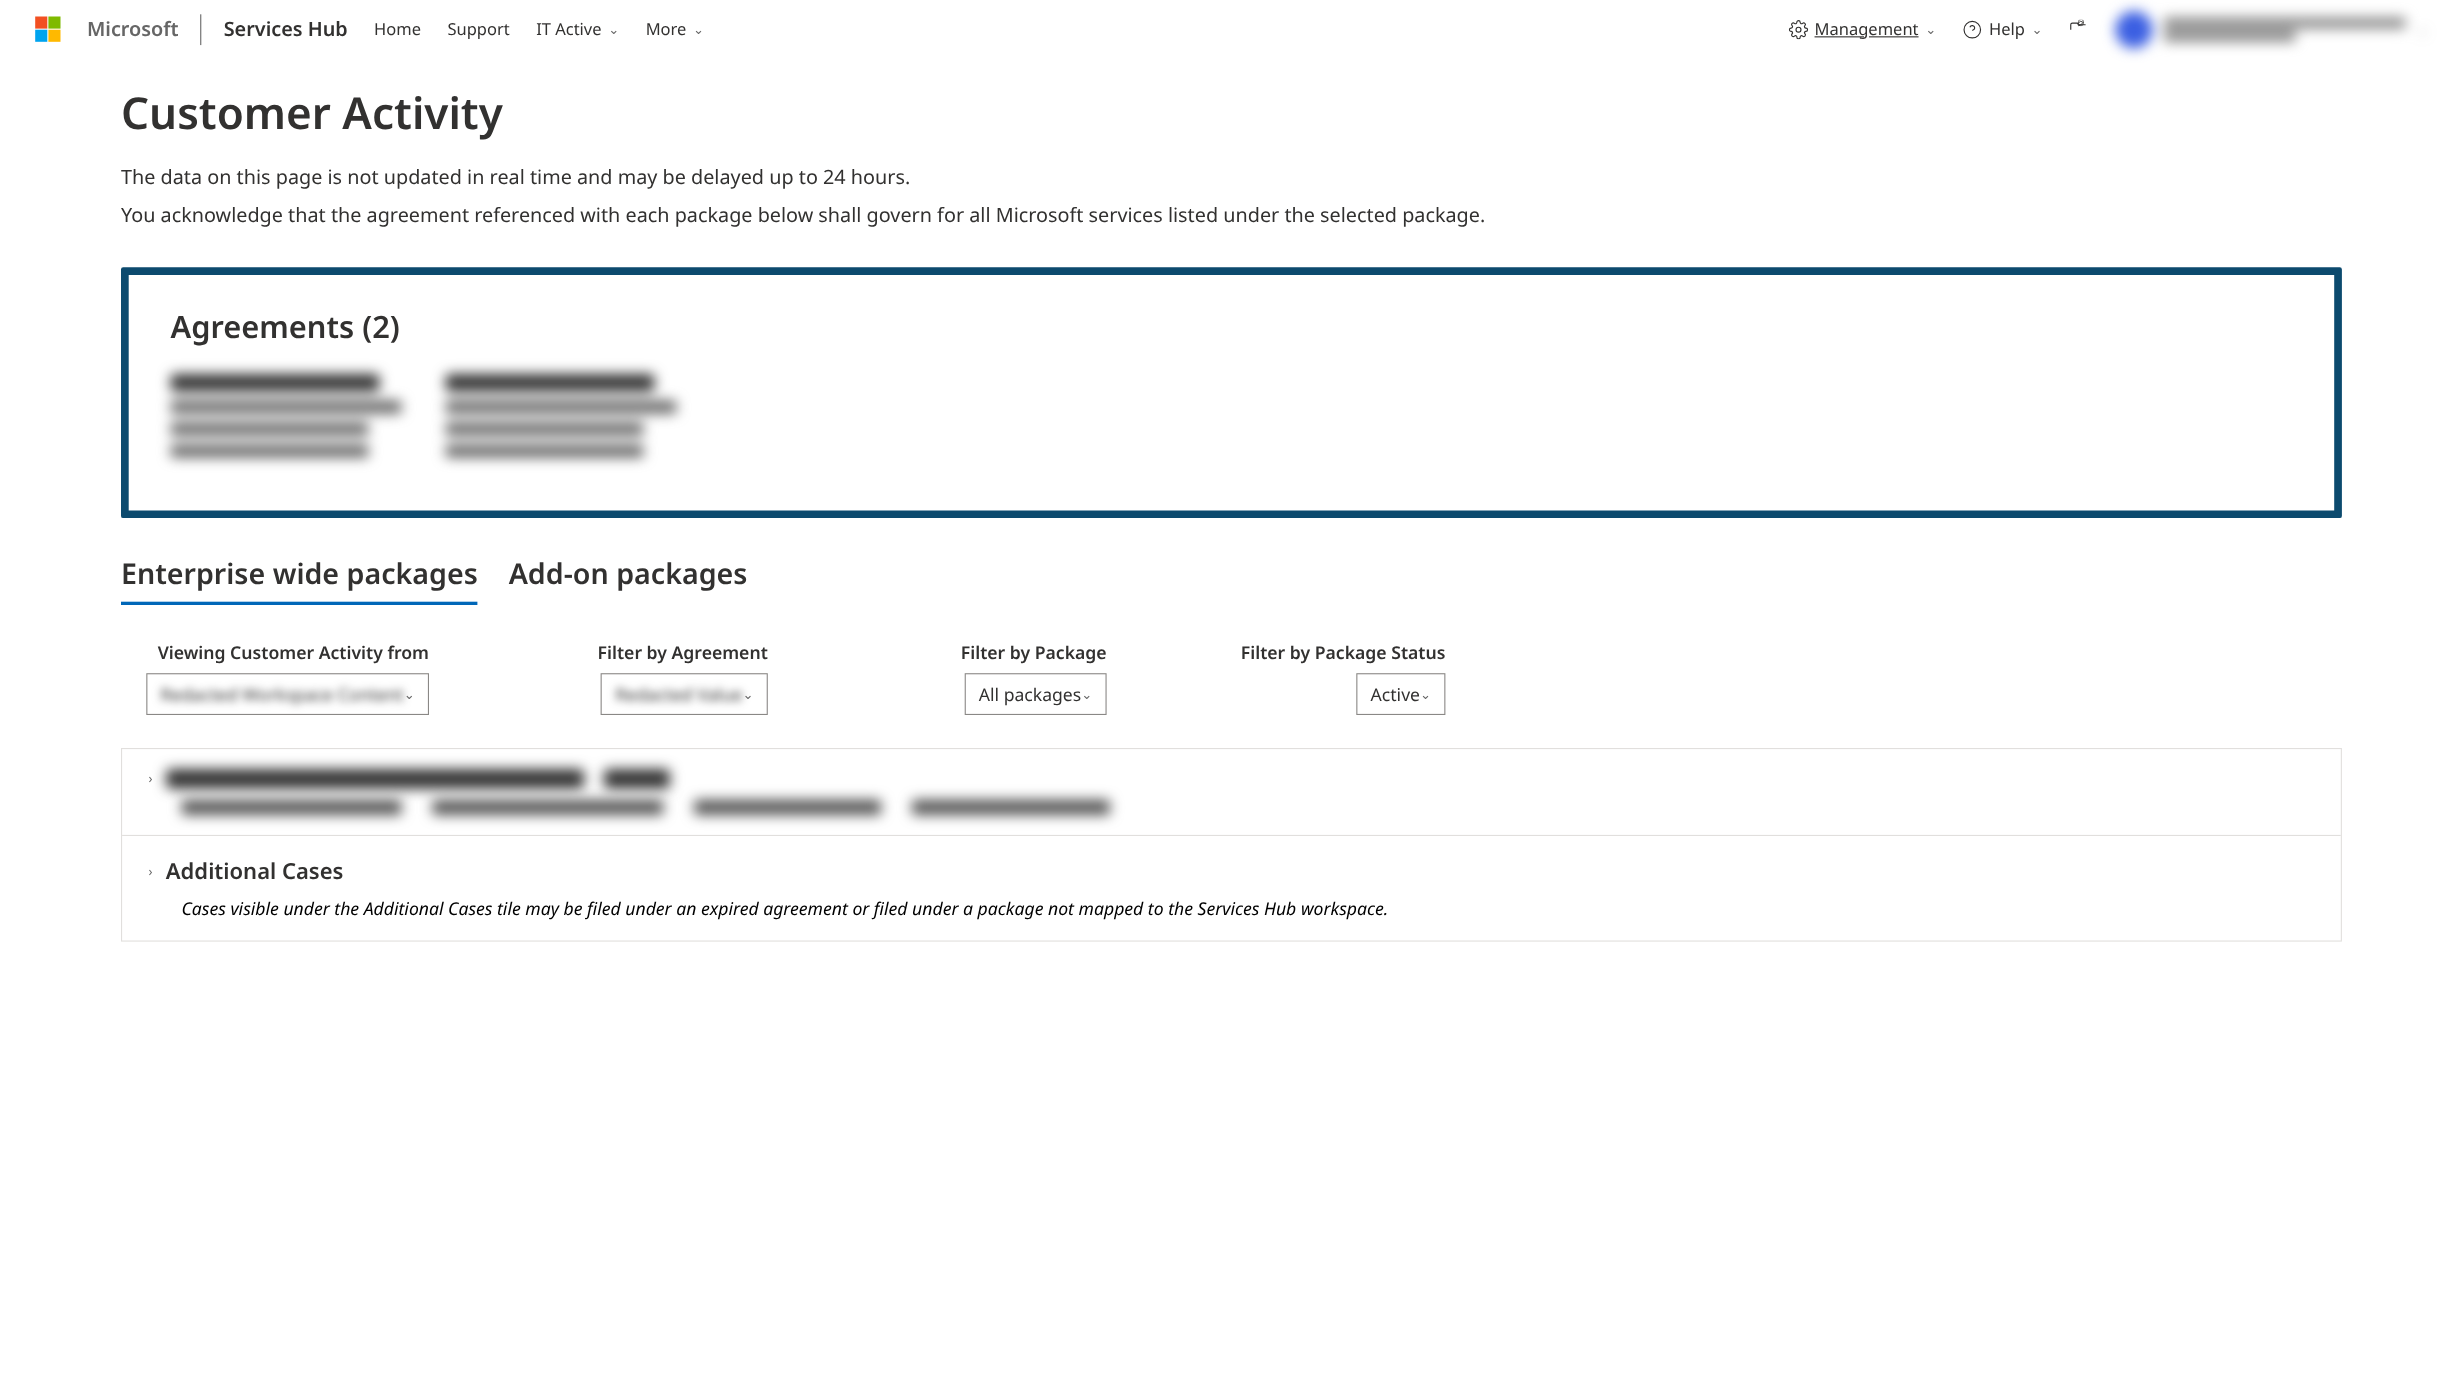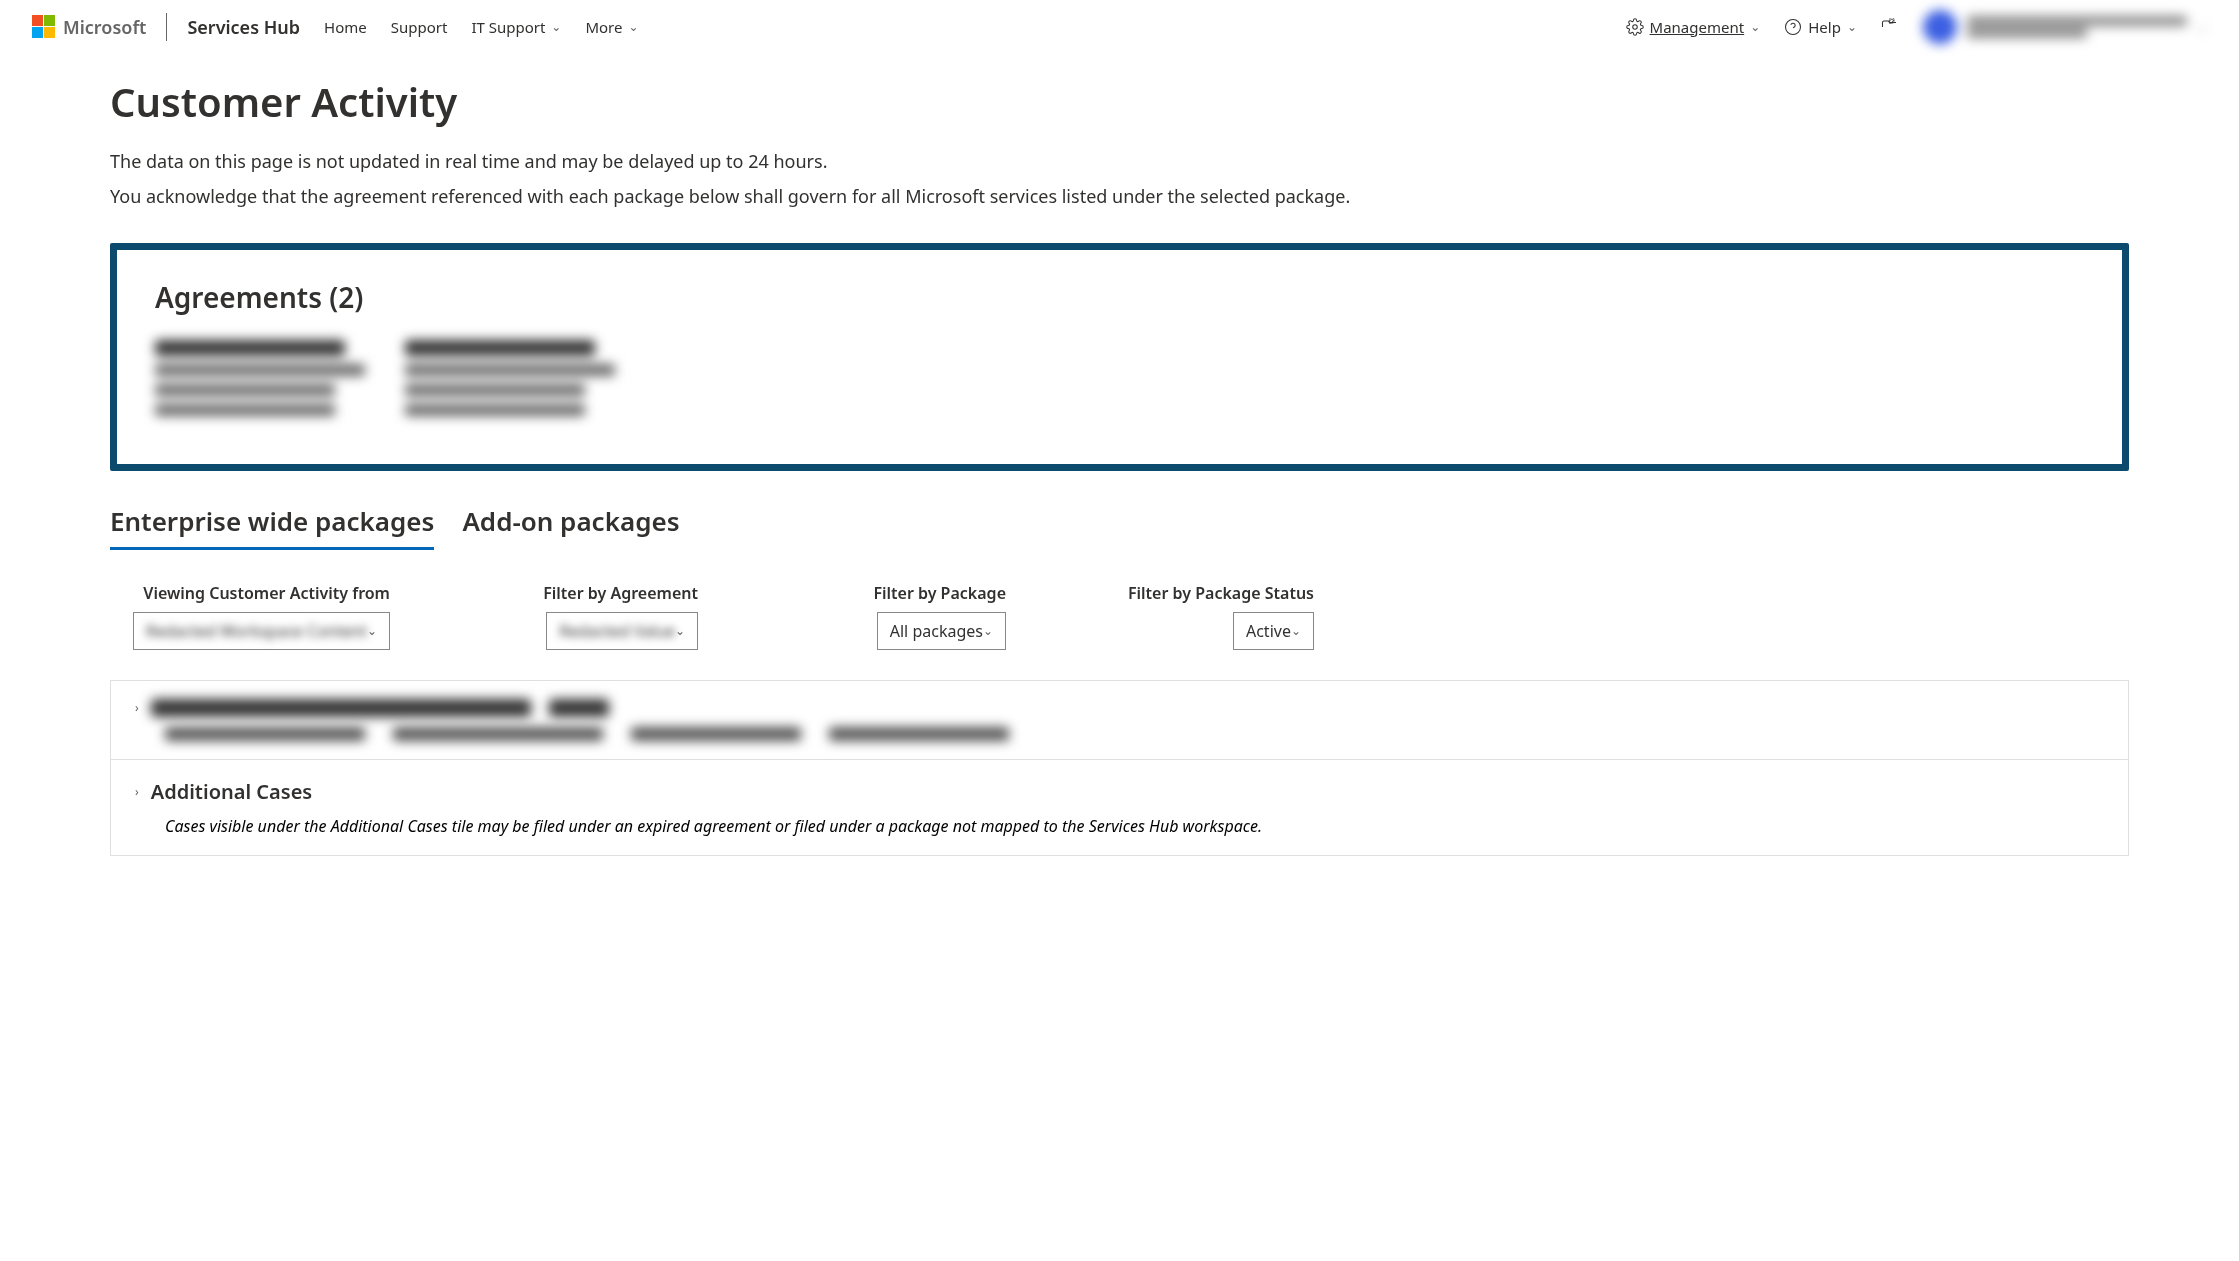--- a/index.html
+++ b/index.html
@@ -1,20 +1,20 @@
 <!DOCTYPE html>
 <html><head>
   <meta charset="utf-8">
   <style>
     * { margin: 0; padding: 0; box-sizing: border-box; }
     body { font-family: "Segoe UI", -apple-system, system-ui, sans-serif; color: #323130; background: #fff; font-size: 14px; }
 
     .header { display: flex; align-items: center; padding: 0 32px; height: 54px; border-bottom: 1px solid transparent; gap: 24px; }
     .logo-group { display: flex; align-items: center; gap: 12px; }
-    .ms-logo { display: flex; align-items: flex-start; gap: 8px; }
+    .ms-logo { display: flex; align-items: flex-start; gap: 24px; }
     .ms-logo-squares { display: grid; grid-template-columns: 11px 11px; grid-template-rows: 11px 11px; gap: 1px; }
     .ms-sq { width: 11px; height: 11px; }
     .sq-r { background:#f25022;} .sq-g { background:#7fba00;} .sq-b { background:#00a4ef;} .sq-y { background:#ffb900;}
     .ms-name { font-size: 18px; font-weight: 600; color:#666; }
     .divider { width:1px; height:28px; background:#666; margin:0 8px; }
     .brand { font-size: 18px; font-weight: 600; }
 
     .nav { display: flex; align-items: center; gap: 24px; }
     .nav-item { display:flex; align-items:center; gap:6px; font-size:15px; color:#323130; cursor:pointer; }
     .nav-item.active .nav-label { text-decoration: underline; }
@@ -80,21 +80,21 @@
   </div>
 
   <div class="nav">
     <div class="nav-item">
       <span class="nav-label">Home</span>
     </div>
     <div class="nav-item">
       <span class="nav-label">Support</span>
     </div>
     <div class="nav-item">
-      <span class="nav-label">IT Support</span>
+      <span class="nav-label">IT Active</span>
       <span class="chev">⌄</span>
     </div>
     <div class="nav-item">
       <span class="nav-label">More</span>
       <span class="chev">⌄</span>
     </div>
   </div>
 
   <div class="spacer"></div>
 

